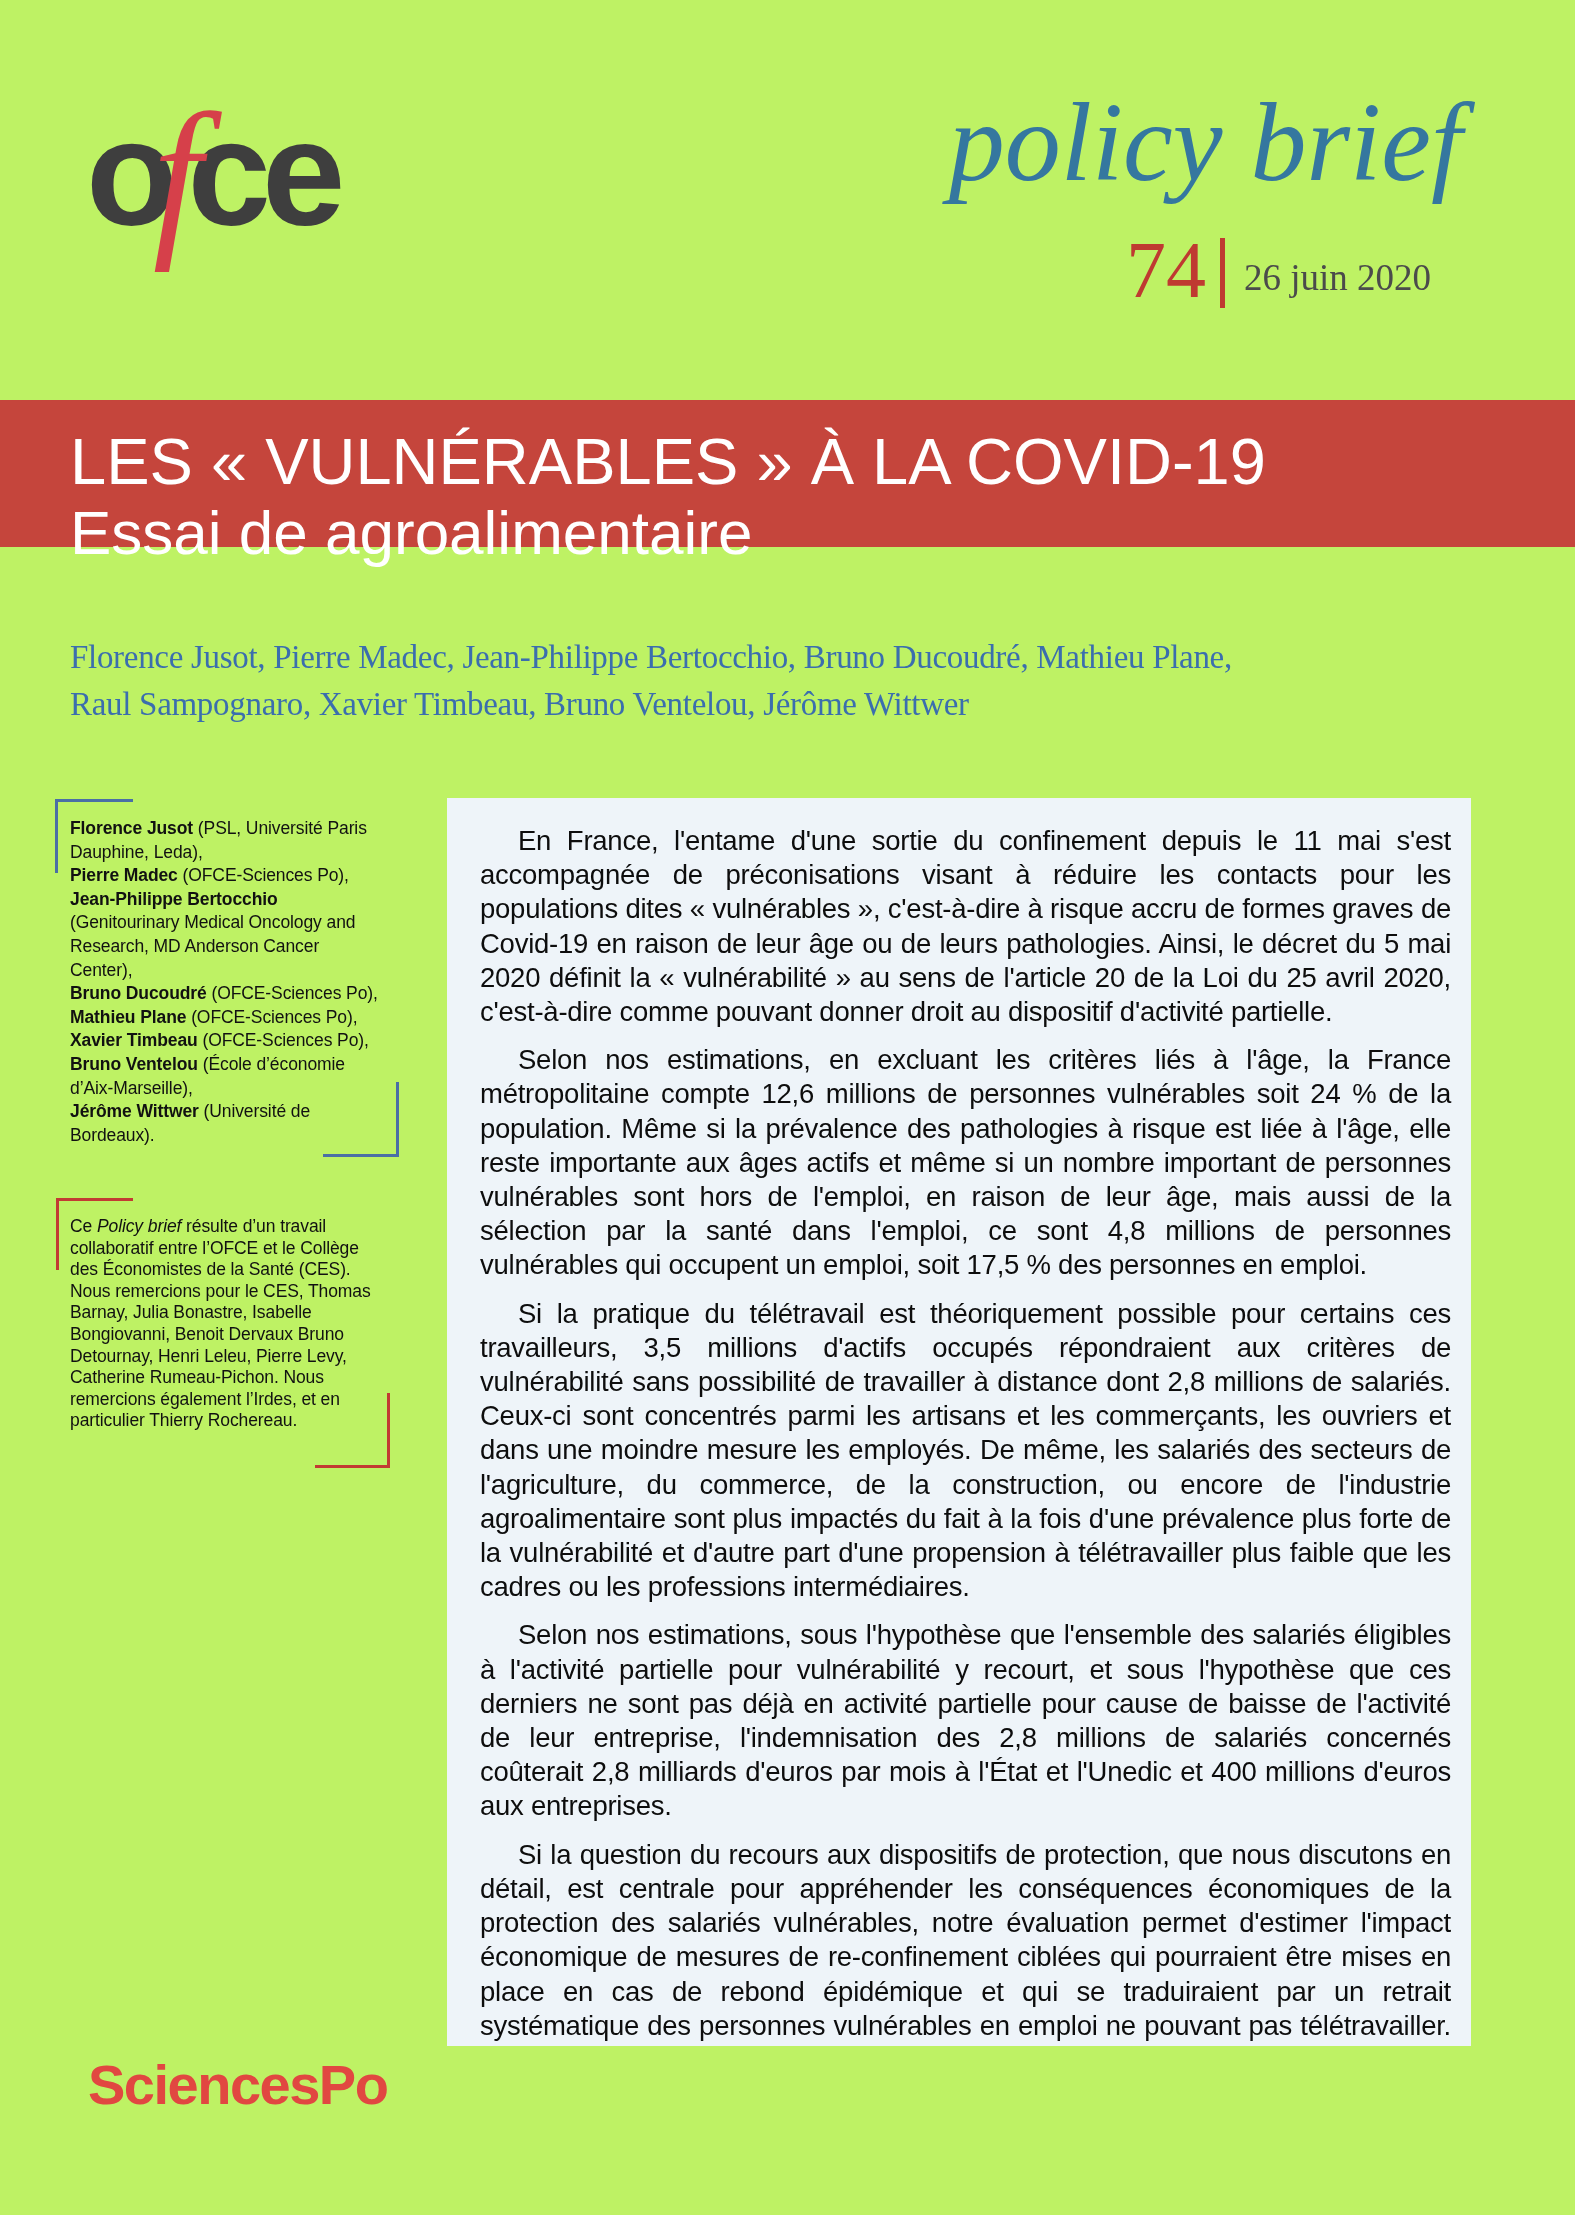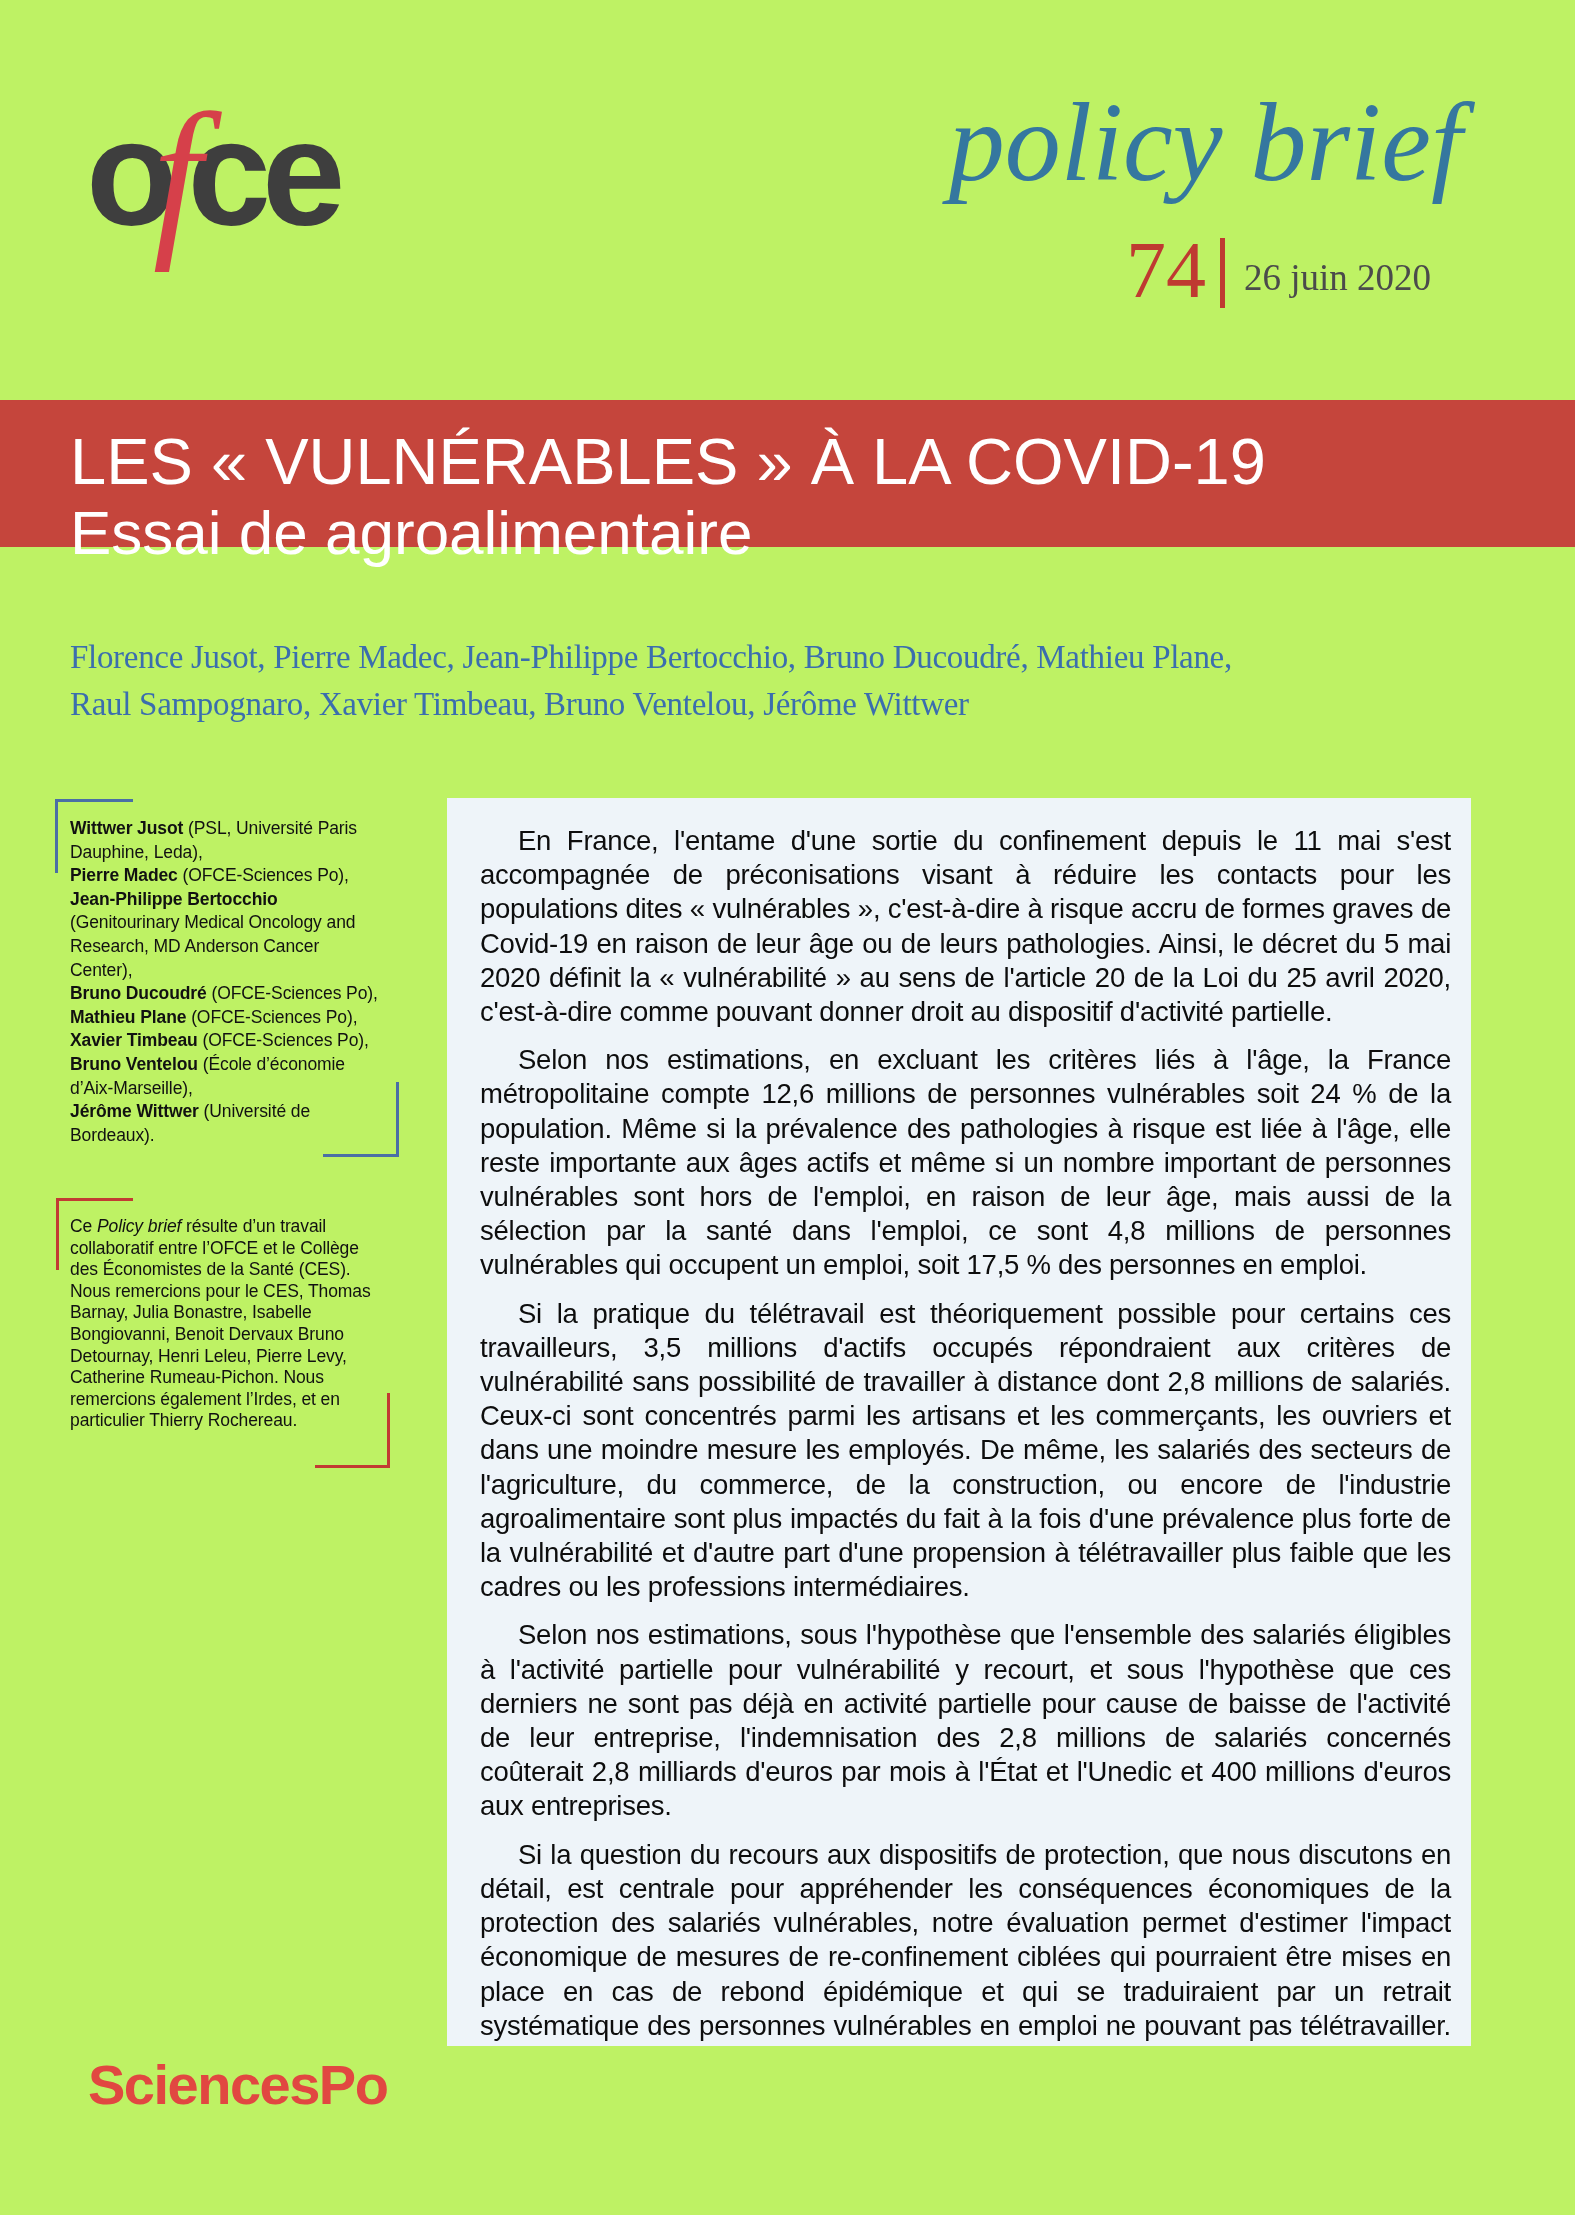--- a/index.html
+++ b/index.html
@@ -134,21 +134,21 @@
     <div>Florence Jusot, Pierre Madec, Jean-Philippe Bertocchio, Bruno Ducoudré, Mathieu Plane,</div>
     <div>Raul Sampognaro, Xavier Timbeau, Bruno Ventelou, Jérôme Wittwer</div>
   </div>
 
   <div class="bracket brk-tl-blue"></div>
   <div class="bracket brk-br-blue"></div>
   <div class="bracket brk-tl-red"></div>
   <div class="bracket brk-br-red"></div>
 
   <div class="side-authors">
-    <div><b>Wittwer Jusot</b><span> (PSL, Université Paris Dauphine, Leda),</span></div>
+    <div><b>Florence Jusot</b><span> (PSL, Université Paris Dauphine, Leda),</span></div>
     <div><b>Pierre Madec</b><span> (OFCE-Sciences Po),</span></div>
     <div><b>Jean-Philippe Bertocchio</b><span> (Genitourinary Medical Oncology and Research, MD Anderson Cancer Center),</span></div>
     <div><b>Bruno Ducoudré</b><span> (OFCE-Sciences Po),</span></div>
     <div><b>Mathieu Plane</b><span> (OFCE-Sciences Po),</span></div>
     <div><b>Xavier Timbeau</b><span> (OFCE-Sciences Po),</span></div>
     <div><b>Bruno Ventelou</b><span> (École d’économie d’Aix-Marseille),</span></div>
     <div><b>Jérôme Wittwer</b><span> (Université de Bordeaux).</span></div>
   </div>
 
   <div class="side-ack">

